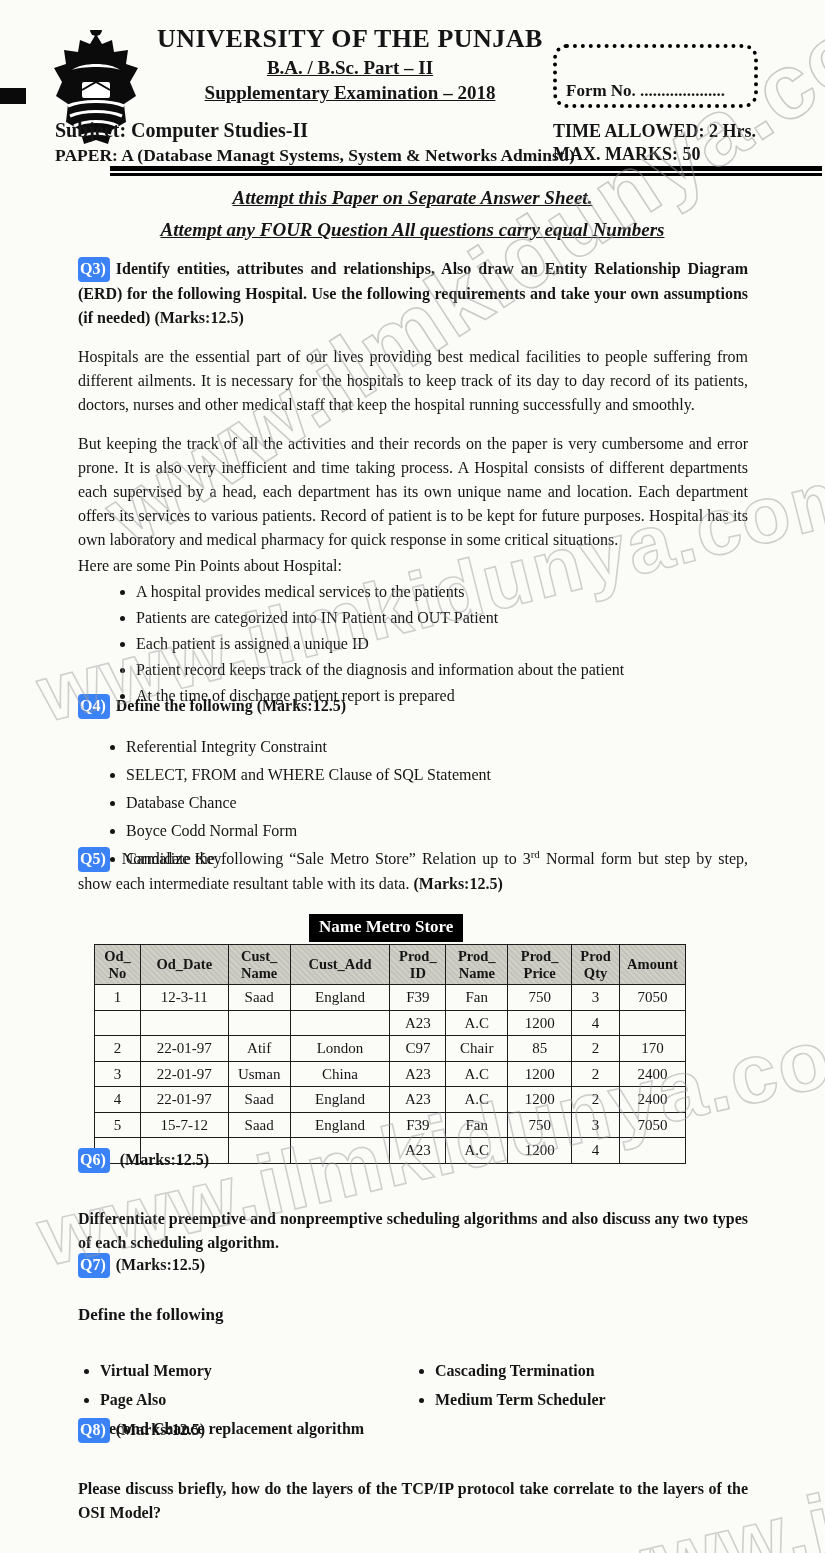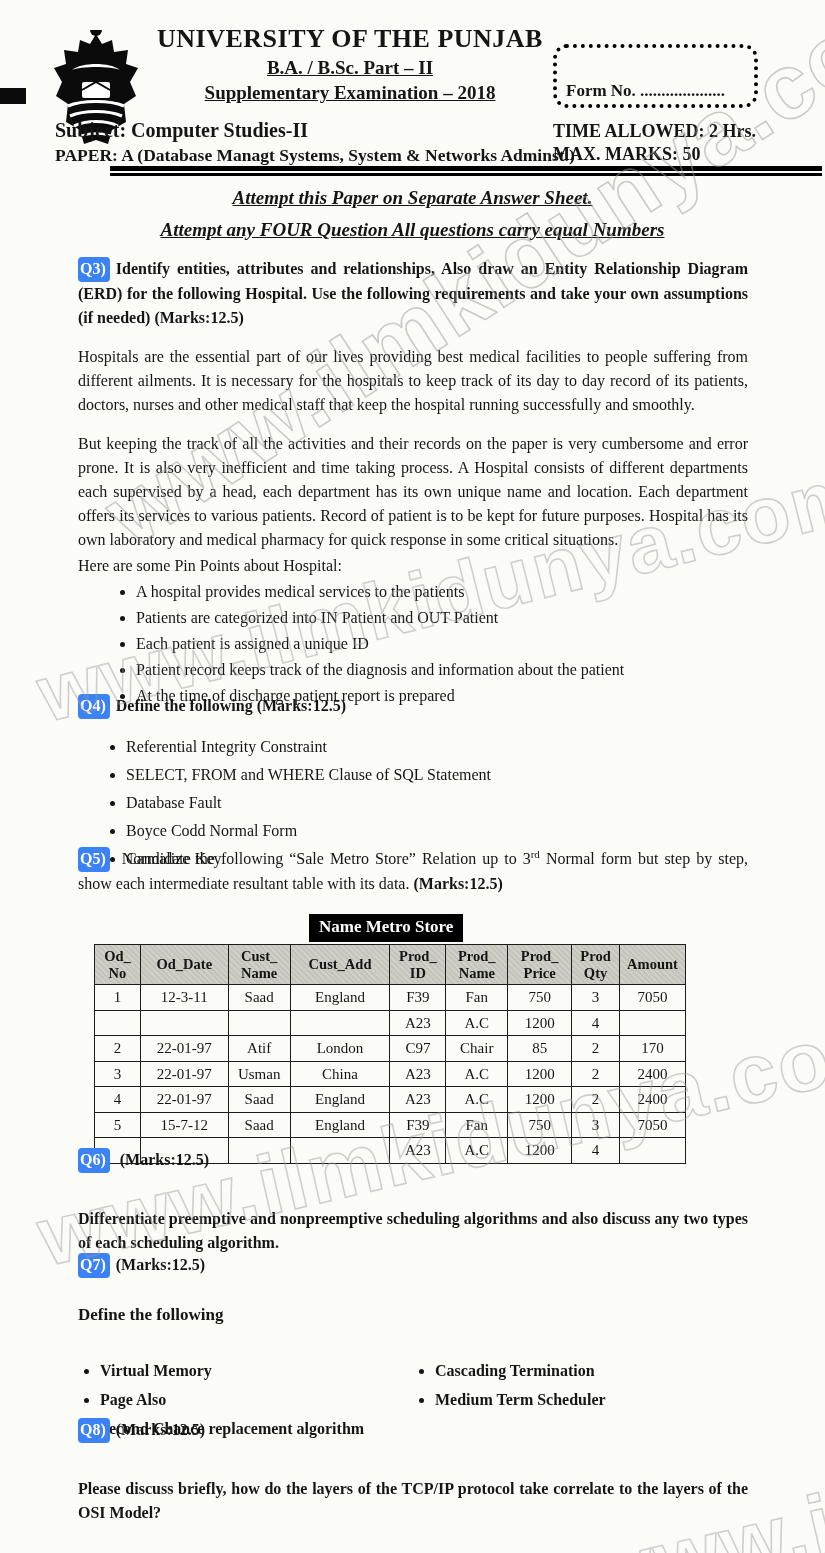--- a/index.html
+++ b/index.html
@@ -155,21 +155,21 @@
       <li>Patient record keeps track of the diagnosis and information about the patient</li>
       <li>At the time of discharge patient report is prepared</li>
     </ul>
   </div>
 
   <div class="sec sec-q4">
     <div class="qhead"><span class="qlabel">Q4)</span><span>Define the following (Marks:12.5)</span></div>
     <ul class="bullets">
       <li>Referential Integrity Constraint</li>
       <li>SELECT, FROM and WHERE Clause of SQL Statement</li>
-      <li>Database Fault</li>
+      <li>Database Chance</li>
       <li>Boyce Codd Normal Form</li>
       <li>Candidate  Key</li>
     </ul>
   </div>
 
   <div class="sec sec-q5">
     <div style="text-align:justify;">
       <span class="qlabel">Q5)</span>
       <span>Normalize the following “Sale Metro Store” Relation up to 3</span><sup>rd</sup><span> Normal form but step by step, show each intermediate resultant table with its data. </span><span class="marks-inline">(Marks:12.5)</span>
     </div>

